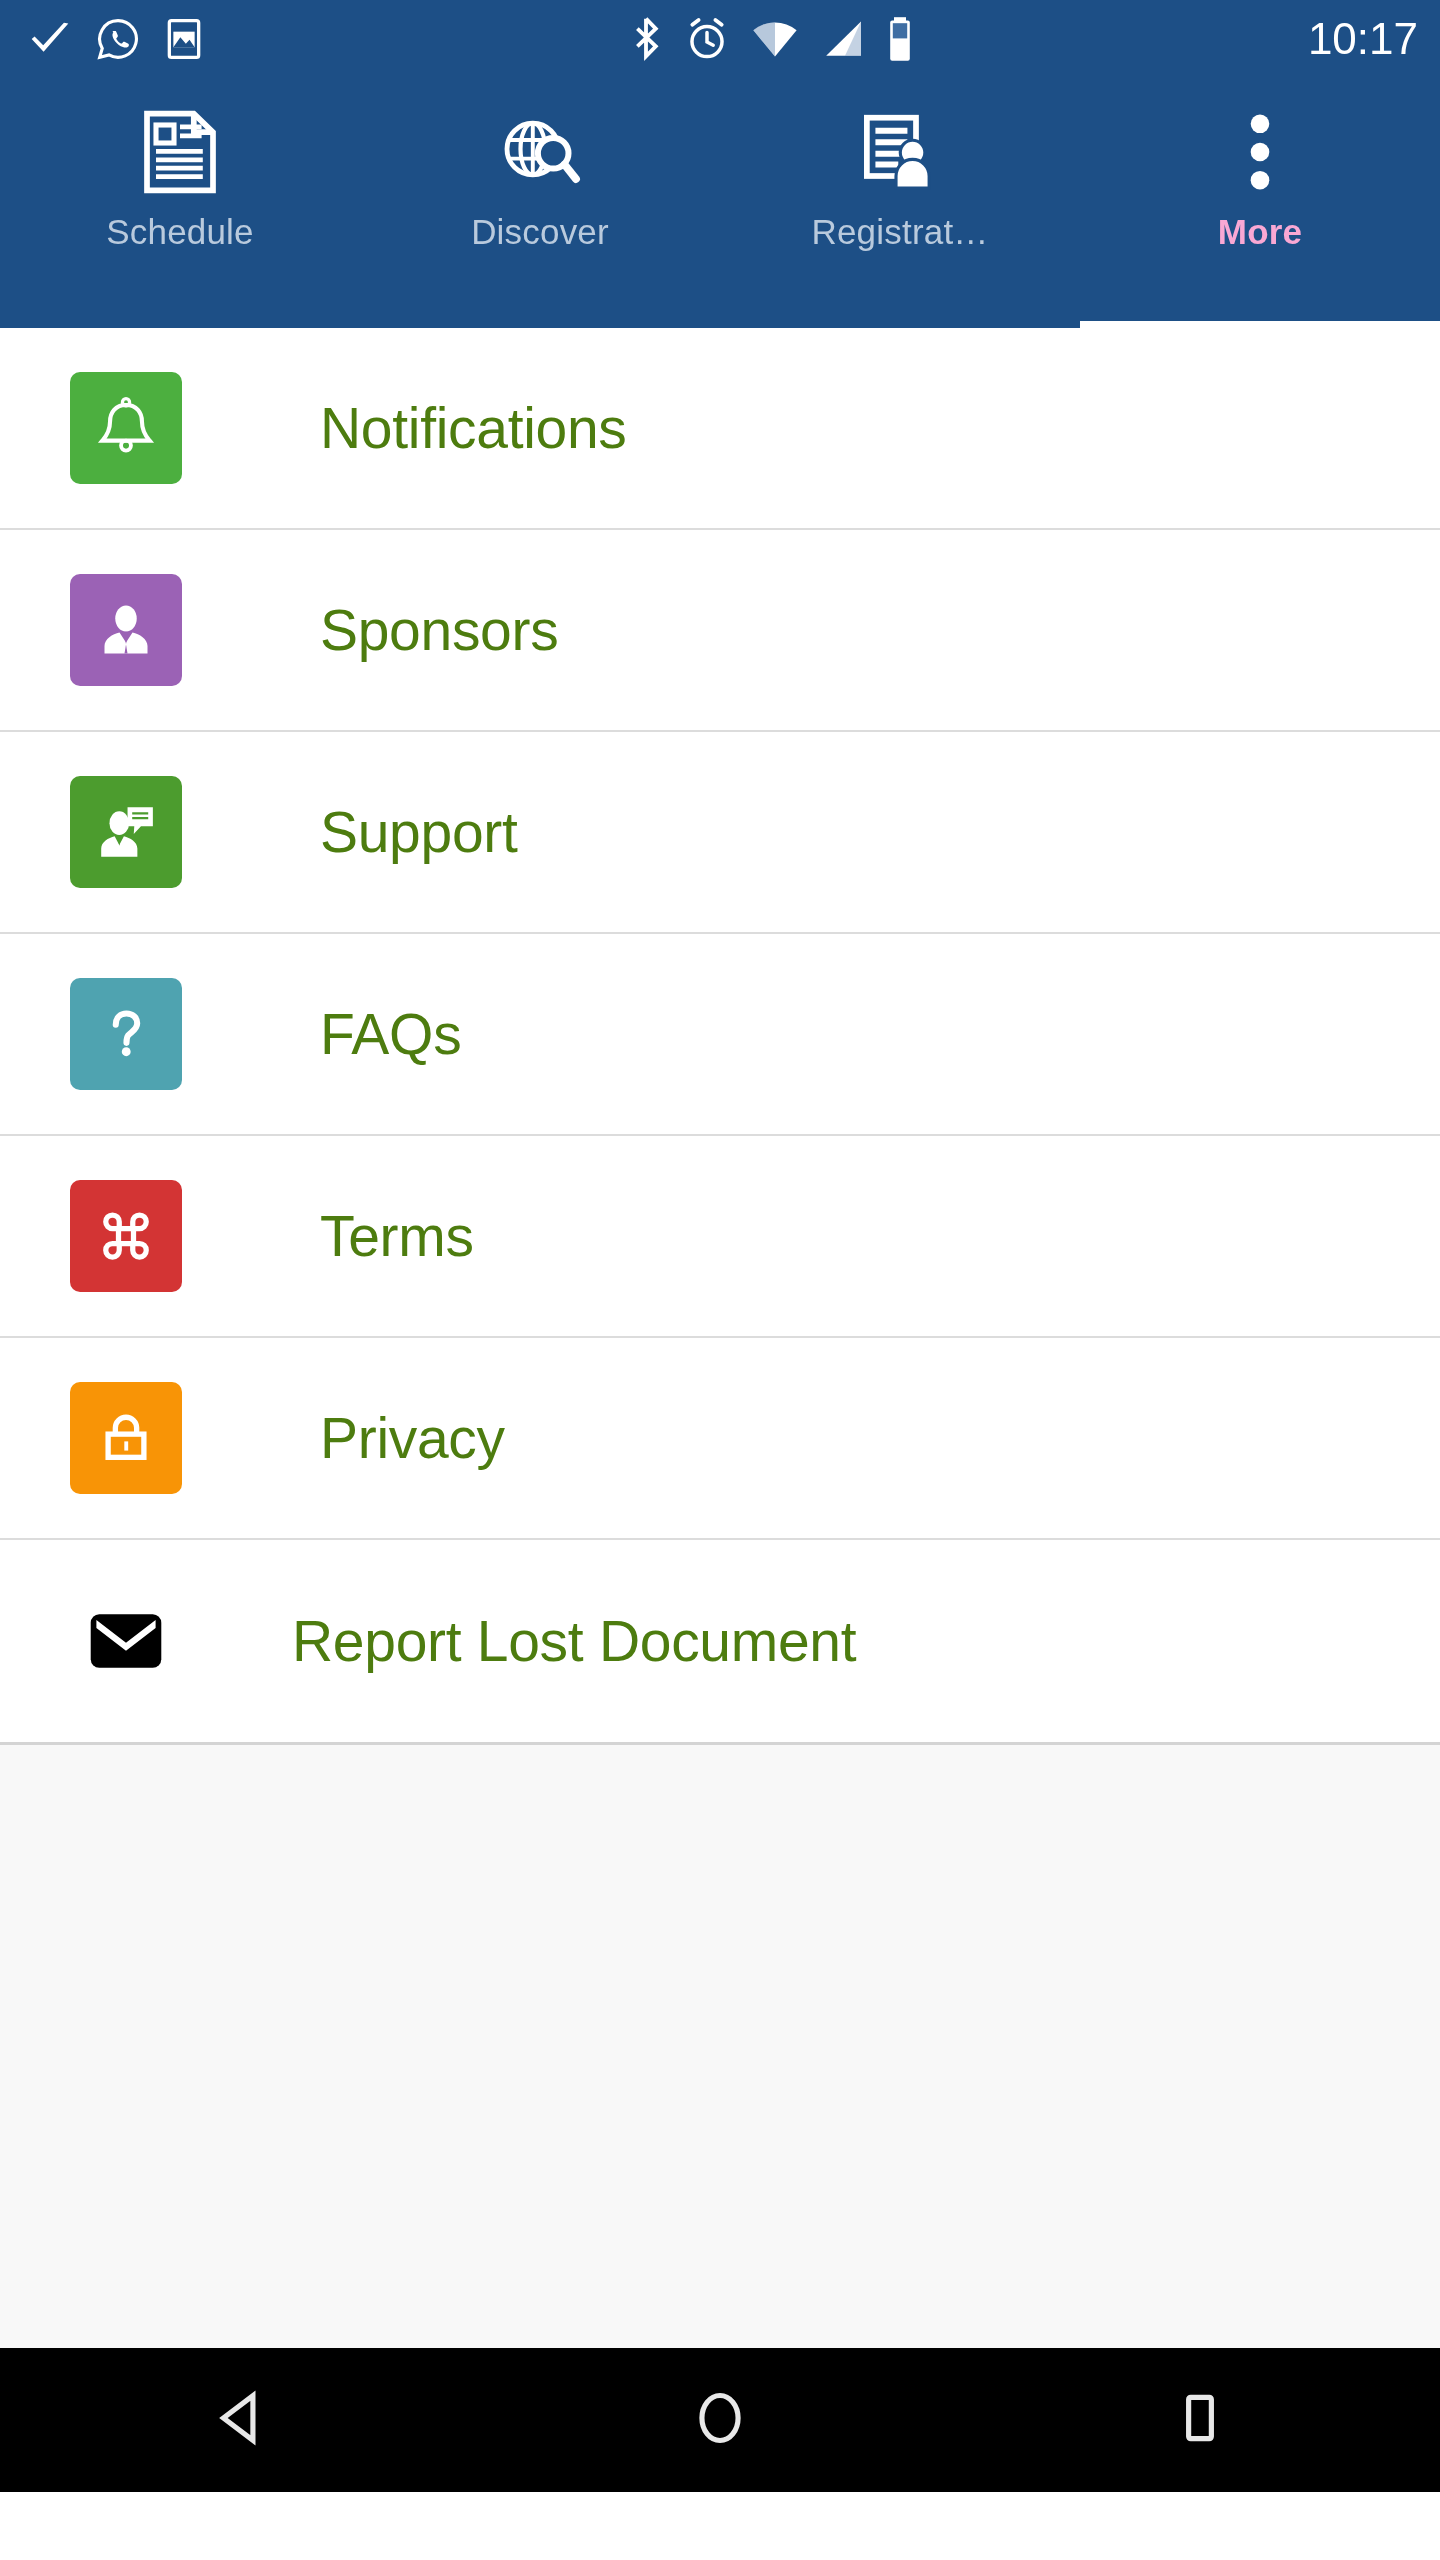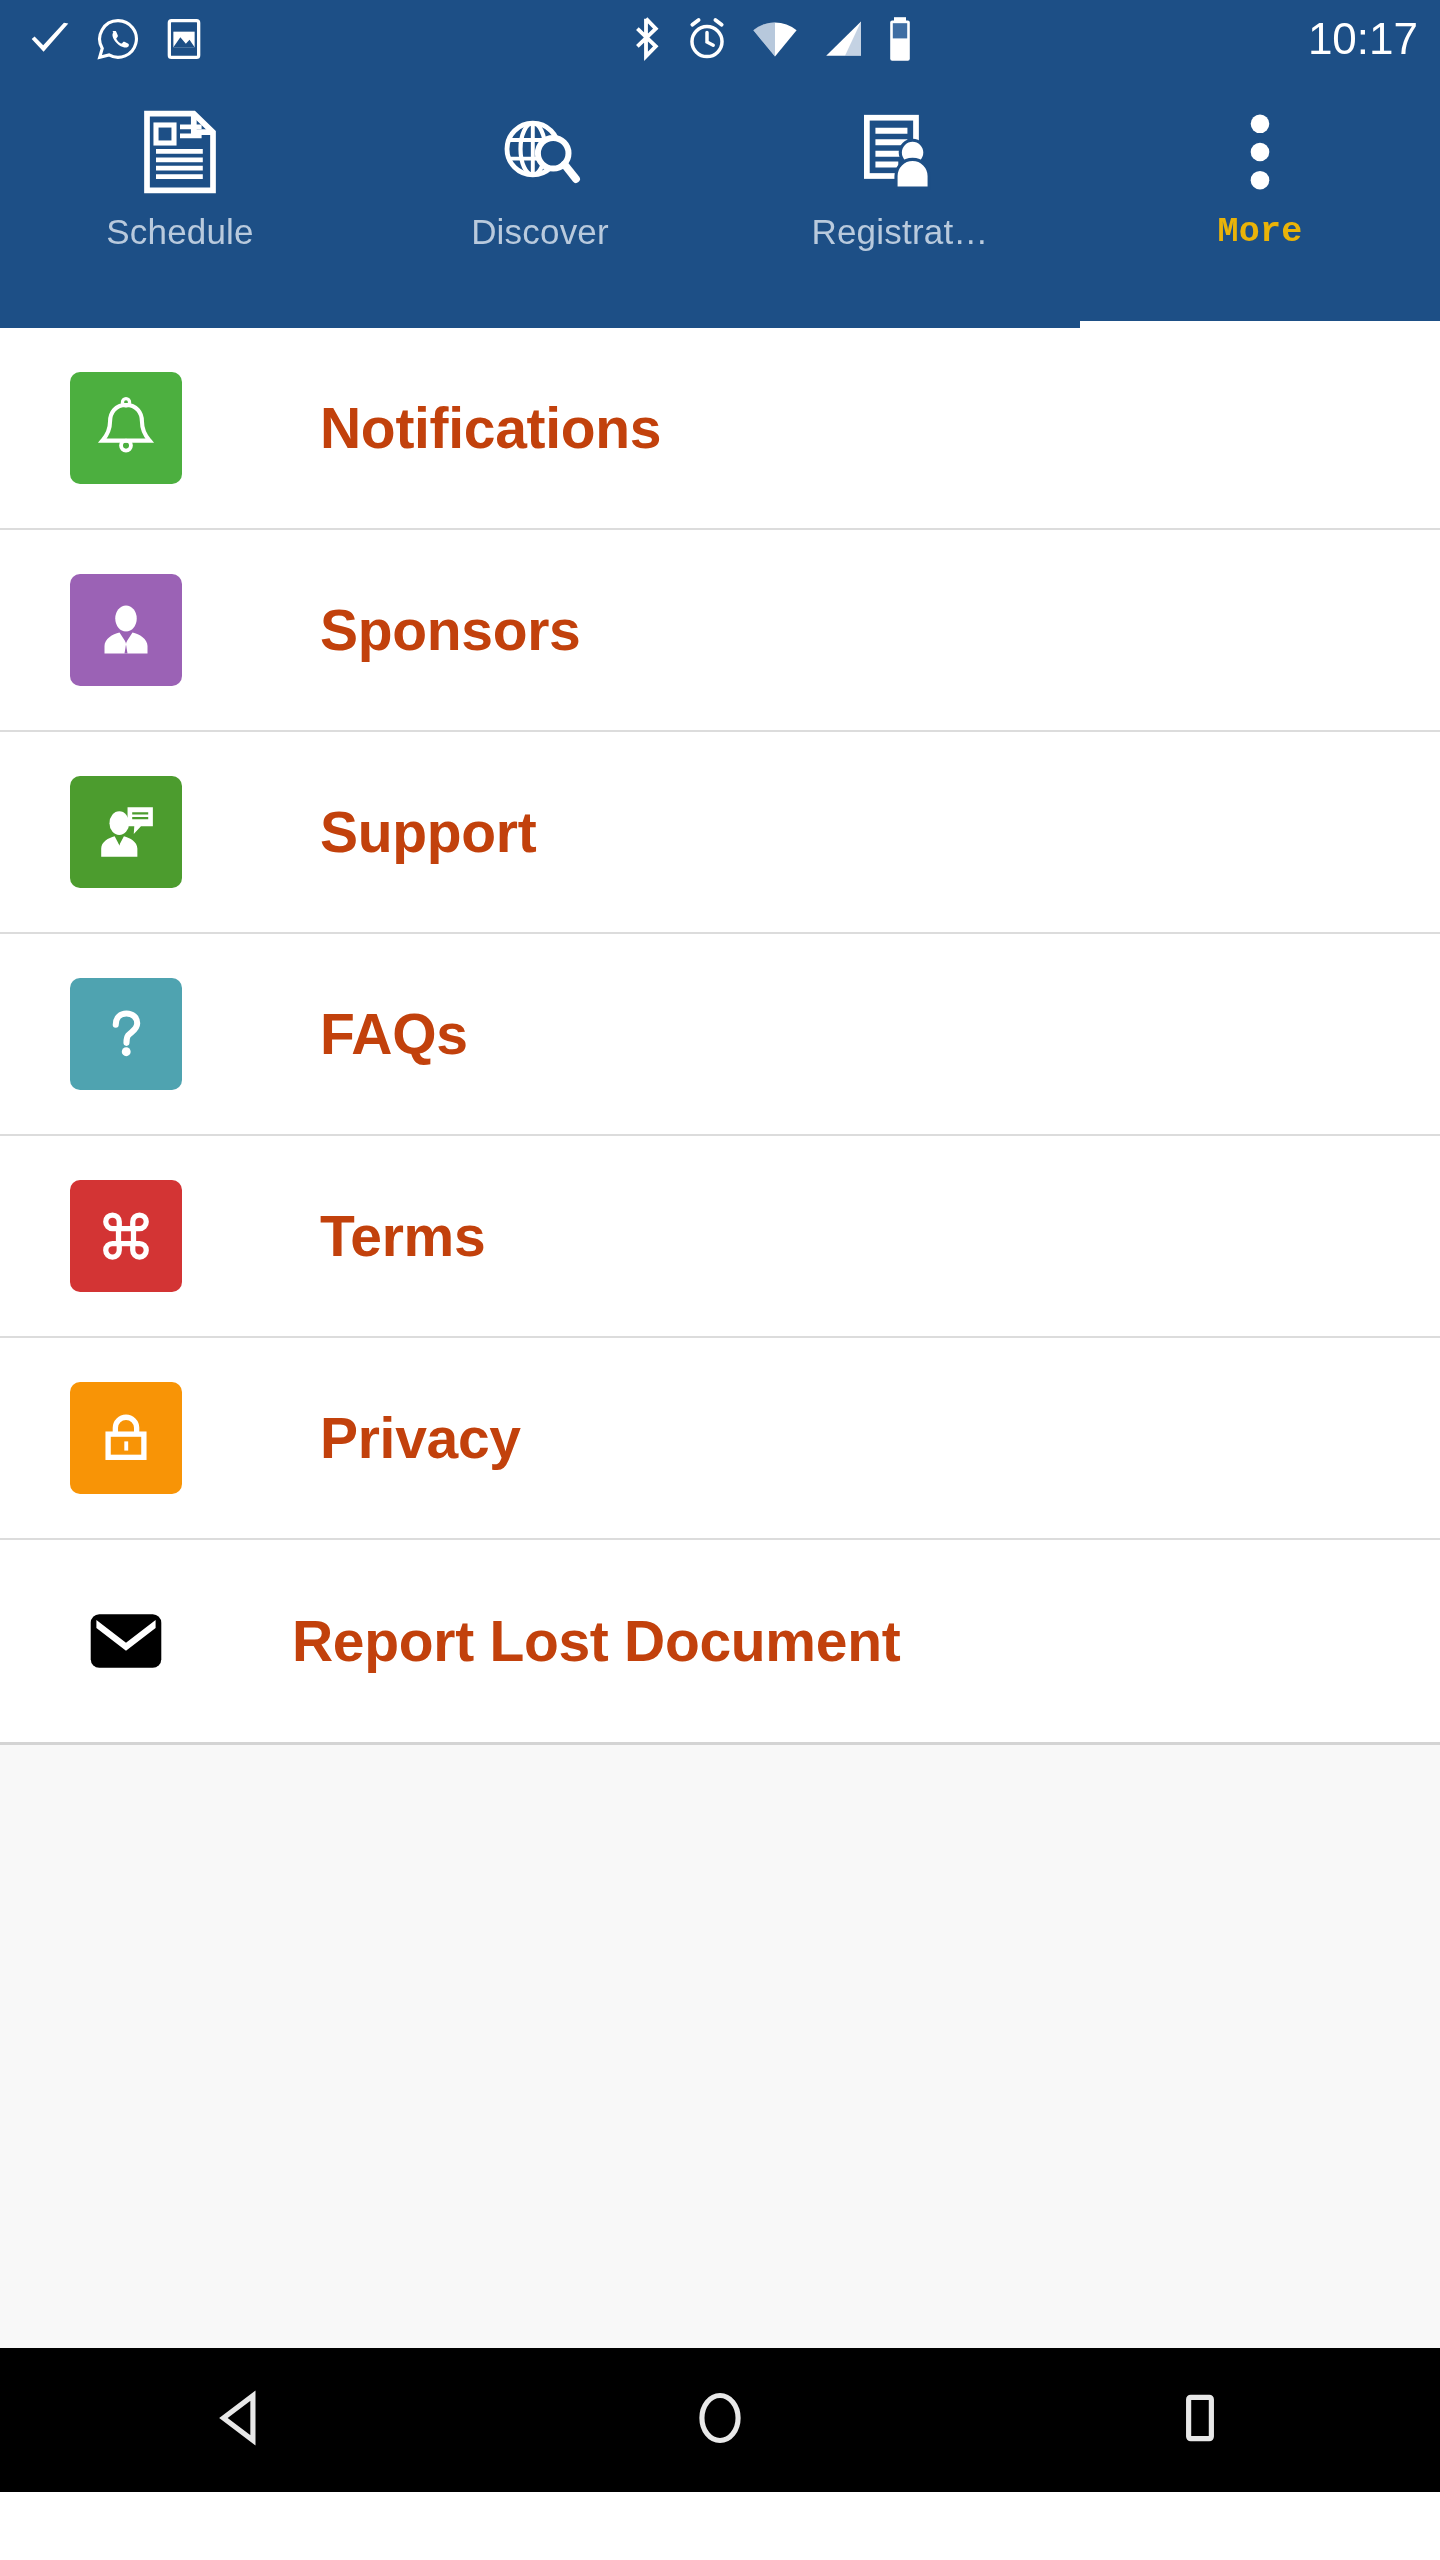--- a/index.html
+++ b/index.html
@@ -69,23 +69,22 @@
     justify-content: center;
   }
   .tab-label {
     margin-top: 18px;
     font-size: 35px;
     color: #b9cadd;
     white-space: nowrap;
     letter-spacing: 0.2px;
   }
   .tab.active .tab-label {
-    color: #eab308;
+    color: #f9a8d4;
     font-weight: 700;
-    font-family: Liberation Mono, monospace;
   }
   .tab-indicator {
     position: absolute;
     left: 0;
     right: 0;
     bottom: 0;
     height: 7px;
     background: #ffffff;
   }
 
@@ -127,22 +126,22 @@
   .icon-plain {
     width: 112px;
     height: 112px;
     display: flex;
     align-items: center;
     justify-content: center;
     flex-shrink: 0;
   }
   .row-label {
     font-size: 57px;
-    color: #c2410c;
-    font-weight: 700;
+    color: #4d7c0f;
+    font-weight: 400;
     letter-spacing: -0.3px;
     line-height: 1;
   }
   .row-last .row-icon-slot { width: 222px; }
 
   
   .nav-bar {
     position: absolute;
     left: 0;
     bottom: 0;

